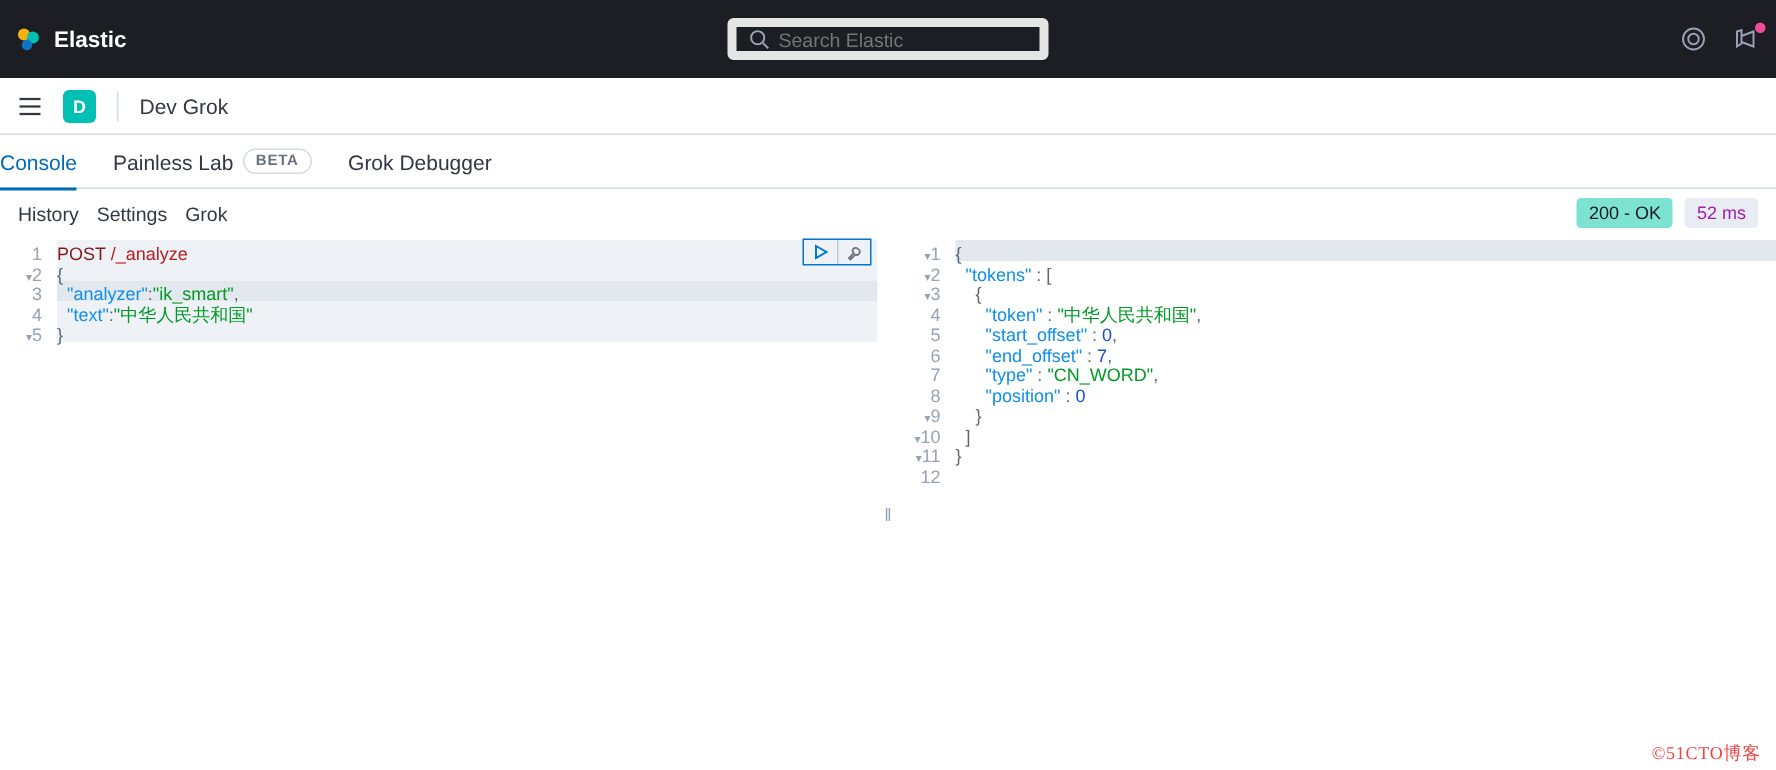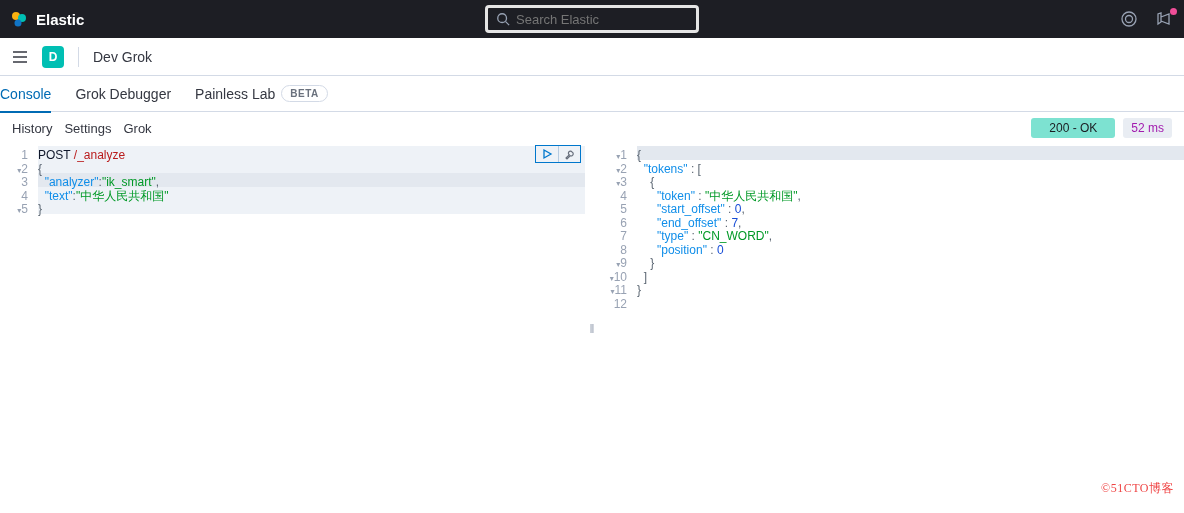--- a/index.html
+++ b/index.html
@@ -1,45 +1,45 @@
 <!DOCTYPE html>
 <html><head>
 <meta charset="utf-8">
 <style>
 * { margin:0; padding:0; box-sizing:border-box; font-family:-apple-system,BlinkMacSystemFont,"Segoe UI",Helvetica,Arial,sans-serif; }
 body { width:1184px; height:513px; overflow:hidden; background:#fff; font-size:14px; color:#343741; }
-.topbar { background:#1d1e24; height:38px; display:flex; align-items:center; padding:0 10px; position:relative; }
+.topbar { background:#1d1e24; height:52px; display:flex; align-items:center; padding:0 10px; position:relative; }
 .logo-wrap { display:flex; align-items:center; gap:8px; }
 .brand { color:#fff; font-size:15px; font-weight:600; }
 .search-wrap { position:absolute; left:50%; transform:translateX(-50%); }
-.search-box { width:214px; height:28px; background:transparent; border:3px solid #e5e5e5; border-radius:4px; display:flex; align-items:center; padding:0 8px; gap:6px; }
+.search-box { width:214px; height:28px; background:transparent; border:6px solid #e5e5e5; border-radius:4px; display:flex; align-items:center; padding:0 8px; gap:6px; }
 .search-box input { background:transparent; border:none; outline:none; color:#98a2b3; font-size:13px; width:100%; }
 .top-right { margin-left:auto; display:flex; align-items:center; gap:18px; }
 .notif { position:relative; }
 .notif-dot { position:absolute; top:-2px; right:-3px; width:7px; height:7px; background:#f04e98; border-radius:50%; }
 .subhead { height:38px; border-bottom:1px solid #d3dae6; display:flex; align-items:center; padding:0 12px; gap:14px; }
 .hamburger { cursor:pointer; }
 .space-badge { width:22px; height:22px; background:#00bfb3; border-radius:4px; display:flex; align-items:center; justify-content:center; color:#fff; font-weight:700; font-size:12px; }
 .vdiv { width:1px; height:20px; background:#d3dae6; }
 .tabs { height:36px; display:flex; align-items:center; gap:24px; padding:0 0; border-bottom:1px solid #d3dae6; }
 .tab { cursor:pointer; height:36px; display:flex; align-items:center; color:#343741; font-size:14px; position:relative; }
 .tab.active { color:#006bb4; }
 .tab.active::after { content:""; position:absolute; bottom:-1px; left:0; right:0; height:2px; background:#006bb4; }
 .beta-badge { font-size:10px; font-weight:700; color:#6a717d; border:1px solid #d3dae6; border-radius:10px; padding:2px 8px; margin-left:6px; letter-spacing:.5px; }
 .toolbar { height:32px; display:flex; align-items:center; padding:0 12px; gap:12px;justify-content:space-between; }
 .toolbar a { color:#343741; font-size:13px; cursor:pointer; }
 .toolbar-right { margin-left:auto; display:flex; gap:8px; }
-.status-badge { background:#7de2d1; color:#1a1c21; font-size:12px; padding:3px 18px; border-radius:3px; }
+.status-badge { background:#7de2d1; color:#1a1c21; font-size:12px; padding:3px 8px; border-radius:3px; }
 .time-badge { background:#e9edf3; color:#a21caf; font-size:12px; padding:3px 8px; border-radius:3px; }
 .workspace { display:flex; height:calc(513px - 38px - 38px - 36px - 32px); position:relative; }
 .pane { flex:1; display:flex; overflow:hidden; font-family:Menlo,Consolas,"Courier New",monospace; font-size:12px; line-height:1.55; position:relative; }
 .gutter { width:34px; text-align:right; color:#98a2b3; padding:2px 6px 0 0; user-select:none; }
 .gutter div { height:13.5px; }
 .code { flex:1; padding:2px 0 0 4px; white-space:pre; }
-.hl-method { color:#0f172a; }
+.hl-method { color:#7f1d1d; }
 .hl-path { color:#b91c1c; }
 .hl-key { color:#108ee9; }
 .hl-str { color:#009926; }
 .hl-num { color:#164cd6; }
 .hl-punc { color:#5c6773; }
 .fold { color:#98a2b3; font-size:8px; display:inline-block; width:8px; }
 .req-line { background:#eef2f7; }
 .active-line { background:#e3e8ef; }
 .run-btns { position:absolute; top:1px; right:4px; display:flex; border:1px solid #0077cc; height:18px; background:#eef2f7; }
 .run-btns span { width:22px; display:flex; align-items:center; justify-content:center; cursor:pointer; }
@@ -100,26 +100,26 @@
   <div class="space-badge">D</div>
   <div class="vdiv"></div>
   <span style="font-size:14px;">Dev Grok</span>
 </div>
 
 <div class="tabs">
   <div class="tab active">
       <span>Console</span>
     </div>
   <div class="tab">
-      <span>Grok Debugger</span>
-    </div>
-  <div class="tab">
     <span>Painless Lab</span>
     <span class="beta-badge">BETA</span>
   </div>
+  <div class="tab">
+      <span>Grok Debugger</span>
+    </div>
 </div>
 
 <div class="toolbar">
   <a>History</a>
   <a>Settings</a>
   <a>Grok</a>
   <div class="toolbar-right">
     <span class="status-badge">200 - OK</span>
     <span class="time-badge">52 ms</span>
   </div>

